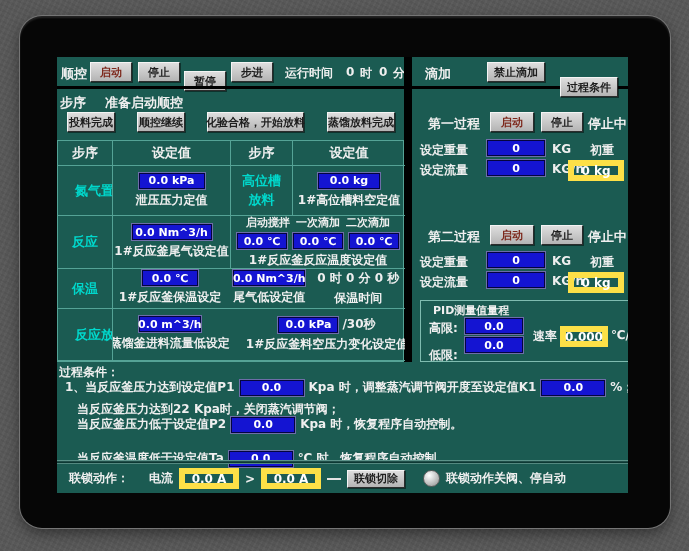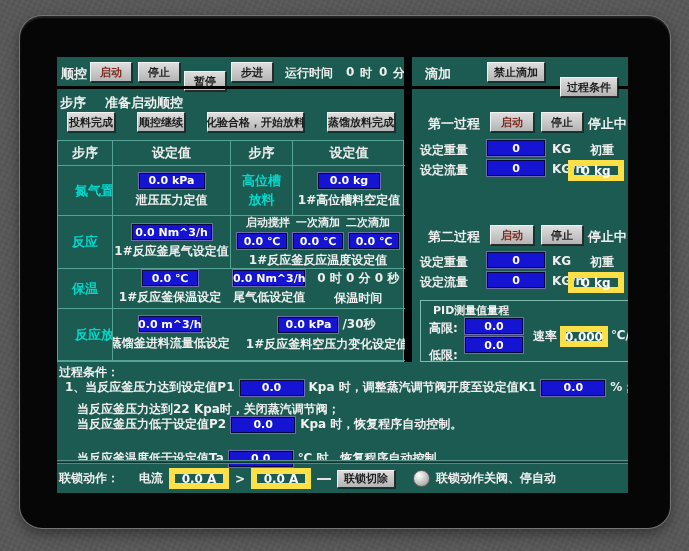--- a/index.html
+++ b/index.html
@@ -238,21 +238,21 @@
       </div>
       <div class="cline" style="left:20px;top:88px">
         <span>当反应釜温度低于设定值Ta</span>
         <span class="bluebox" style="width:64px">0.0</span>
         <span>℃ 时，恢复程序自动控制。</span>
       </div>
     </div>
 
     <div class="groove"></div>
 
-    <div class="abs" style="left:0;top:407px;width:571px;height:29px;display:flex;align-items:center;gap:6px;padding-left:2px">
+    <div class="abs" style="left:0;top:407px;width:571px;height:29px;display:flex;align-items:center;gap:6px;padding-left:12px">
       <span>联锁动作：</span>
       <span style="margin-left:14px">电流</span>
       <span class="wbox" style="width:60px">0.0 A</span>
       <span>&gt;</span>
       <span class="wbox" style="width:60px">0.0 A</span>
       <span class="dash"></span>
       <button class="btn" style="position:static;width:58px;height:18px">联锁切除</button>
       <span class="lamp" style="margin-left:12px"></span>
       <span>联锁动作关阀、停自动</span>
     </div>

